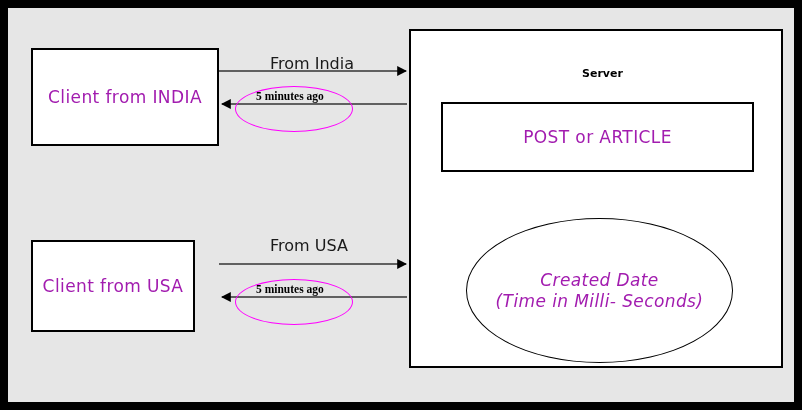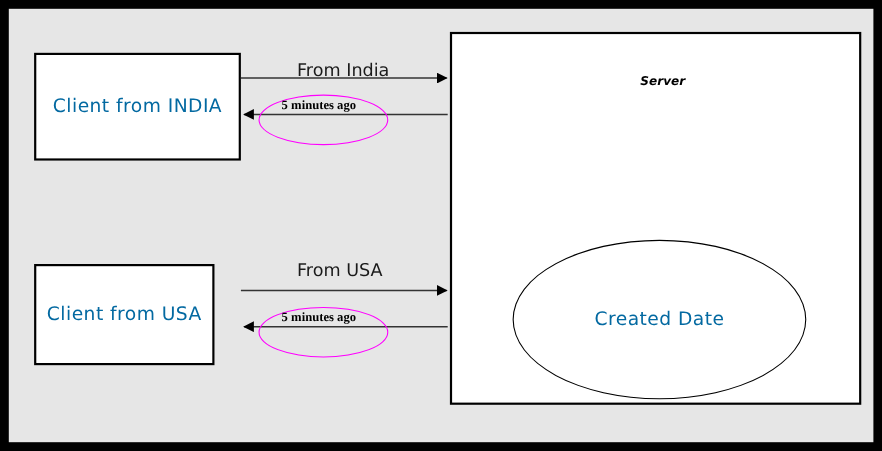--- a/index.html
+++ b/index.html
@@ -32,21 +32,21 @@
     border: 2px solid #000000;
     box-sizing: border-box;
     display: flex;
     align-items: center;
     justify-content: center;
     text-align: center;
   }
   .node-label {
     font-family: "DejaVu Sans", sans-serif;
     font-size: 17px;
-    color: #0369a1;
+    color: #a21caf;
     letter-spacing: 0.4px;
     line-height: 1.22;
   }
   
   #client-india-box { left: 23px;  top: 40px;  width: 188px; height: 98px; }
   #client-usa-box   { left: 23px;  top: 232px; width: 164px; height: 92px; }
 
   
   #server-box {
     left: 401px; top: 21px; width: 374px; height: 339px;
@@ -54,39 +54,39 @@
   }
   #server-title {
     position: absolute;
     left: 13px; right: 0;
     top: 36px;
     text-align: center;
     font-family: "DejaVu Sans", sans-serif;
     font-size: 11px;
     font-weight: bold;
     color: #000000;
-    font-style: italic;
   }
   
   #post-box {
     left: 433px; top: 94px; width: 313px; height: 70px;
   }
   
   #created-date-ellipse {
     position: absolute;
     left: 458px; top: 210px;
     width: 267px; height: 145px;
     background: #ffffff;
     border: 1.6px solid #000000;
     border-radius: 50%;
     box-sizing: border-box;
     display: flex;
     align-items: center;
     justify-content: center;
     text-align: center;
+    font-style: italic;
   }
   
   #wires {
     position: absolute;
     left: 0; top: 0;
     width: 786px; height: 394px;
     pointer-events: none;
   }
   .edge-label {
     position: absolute;
@@ -148,24 +148,28 @@
     </div>
 
     <div class="node" id="client-usa-box">
       <span class="node-label">Client from USA</span>
     </div>
 
     <div class="node" id="server-box">
       <div id="server-title">Server</div>
     </div>
 
+    <div class="node" id="post-box">
+      <span class="node-label">POST or ARTICLE</span>
+    </div>
 
     <div id="created-date-ellipse">
       <span class="node-label">
         <span>Created Date</span><br>
+        <span>(Time in Milli- Seconds)</span>
       </span>
     </div>
 
     <div class="edge-label" style="left:262px; top:46px;">From India</div>
 
     <div class="edge-label" style="left:262px; top:228px;">From USA</div>
 
     <div class="highlight-ellipse" style="left:227px; top:78px; width:118px; height:46px;"></div>
     <div class="badge-label" style="left:248px; top:82px;">5 minutes ago</div>
 

